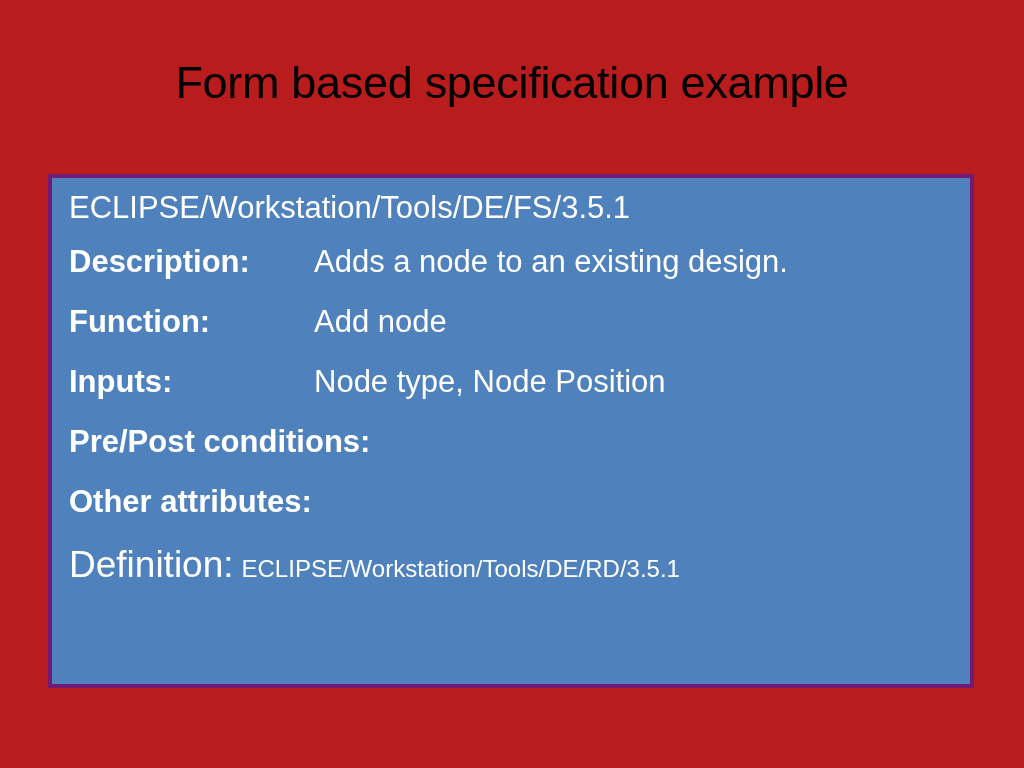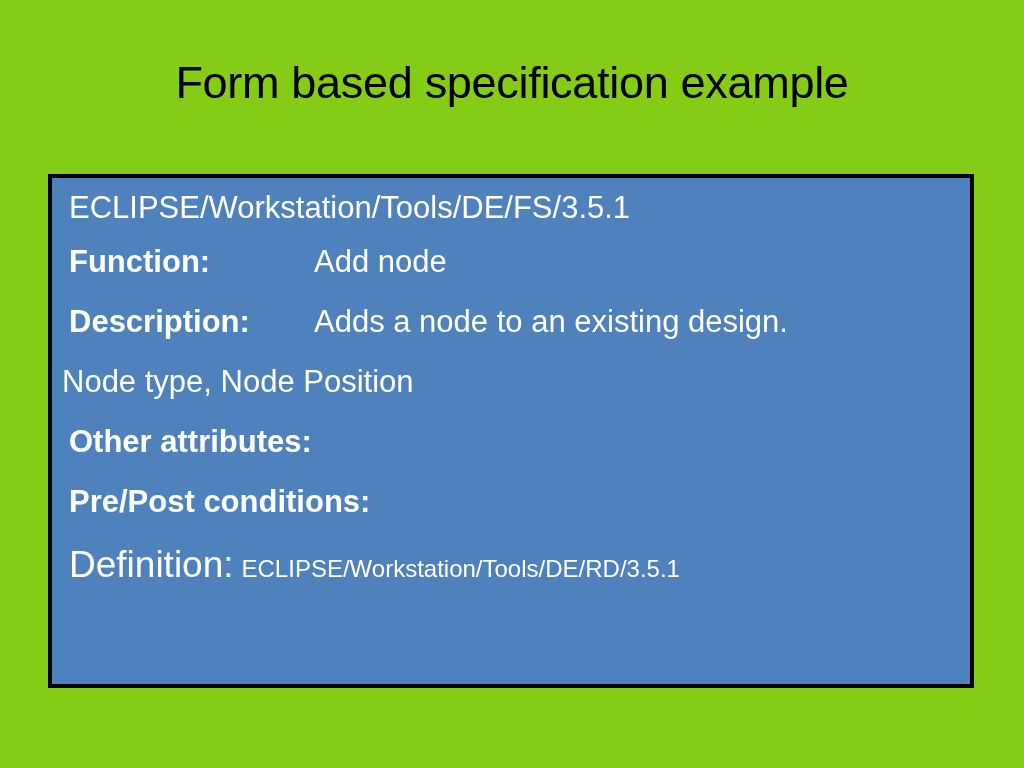--- a/index.html
+++ b/index.html
@@ -5,21 +5,21 @@
   * { margin:0; padding:0; box-sizing:border-box; }
   html, body {
     width:1024px; height:768px;
     background:#ffffff;
     font-family:"Liberation Sans", sans-serif;
     overflow:hidden;
   }
   .slide {
     position:relative;
     width:1024px; height:768px;
-    background:#84cc16;
+    background:#b91c1c;
   }
 
   
   .slide-title {
     position:absolute;
     left:0; top:58px;
     width:1024px;
     text-align:center;
     font-size:45px;
     font-weight:400;
@@ -28,21 +28,21 @@
     letter-spacing:-0.3px;
     white-space:nowrap;
   }
 
   
   .spec-box {
     position:absolute;
     left:48px; top:174px;
     width:926px; height:514px;
     background:#4F81BD;
-    border:4px solid #000000;
+    border:4px solid #701a75;
     padding:14px 0 0 10px;
   }
 
   .spec-line {
     display:flex;
     align-items:baseline;
     height:60px;
     color:#FFFFFF;
     white-space:nowrap;
   }
@@ -96,40 +96,41 @@
 
   <div class="slide-title">Form based specification example</div>
 
   <div class="spec-box">
 
     <div class="spec-line first">
       <span class="line-plain">ECLIPSE/Workstation/Tools/DE/FS/3.5.1</span>
     </div>
 
     <div class="spec-line">
+      <span class="lbl">Description:</span>
+      <span class="val">Adds a node to an existing design.</span>
+    </div>
+
+    <div class="spec-line">
       <span class="lbl">Function:</span>
       <span class="val">Add node</span>
     </div>
 
     <div class="spec-line">
-      <span class="lbl">Description:</span>
-      <span class="val">Adds a node to an existing design.</span>
-    </div>
-
-    <div class="spec-line">
+      <span class="lbl">Inputs:</span>
       <span class="val">Node type, Node Position</span>
     </div>
 
 
     <div class="spec-line">
-      <span class="lbl-wide">Other attributes:</span>
+      <span class="lbl-wide">Pre/Post conditions:</span>
     </div>
 
     <div class="spec-line">
-      <span class="lbl-wide">Pre/Post conditions:</span>
+      <span class="lbl-wide">Other attributes:</span>
     </div>
 
     <div class="spec-line">
       <span class="def-label">Definition:</span>
       <span class="def-path">ECLIPSE/Workstation/Tools/DE/RD/3.5.1</span>
     </div>
 
   </div>
 </div>
 

